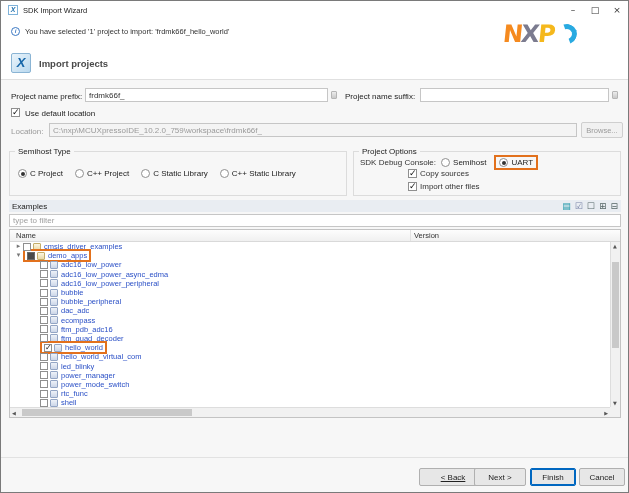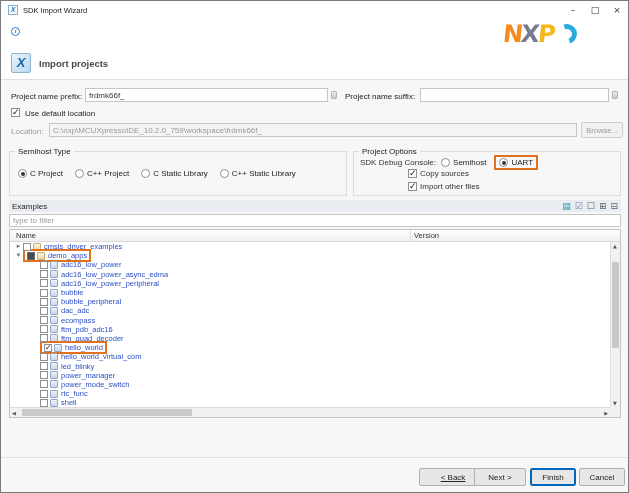--- a/index.html
+++ b/index.html
@@ -122,20 +122,21 @@
     <span class="title">SDK Import Wizard</span>
     <span class="win-controls">
       <span class="win-btn">–</span>
       <span class="win-btn">□</span>
       <span class="win-btn">×</span>
     </span>
   </div>
 
   <div class="white-top"></div>
   <span class="info-icon"></span>
+  <span class="banner-msg">You have selected '1' project to import: 'frdmk66f_hello_world'</span>
   <div class="nxp-logo">
     <span class="letter ln">N</span>
     <span class="letter lx">X</span>
     <span class="letter lp">P</span>
     <span class="larc"></span>
   </div>
   <div class="wizard-icon"></div>
   <div class="page-title">Import projects</div>
 
   <label class="lbl prefix-lbl">Project name prefix:</label>

